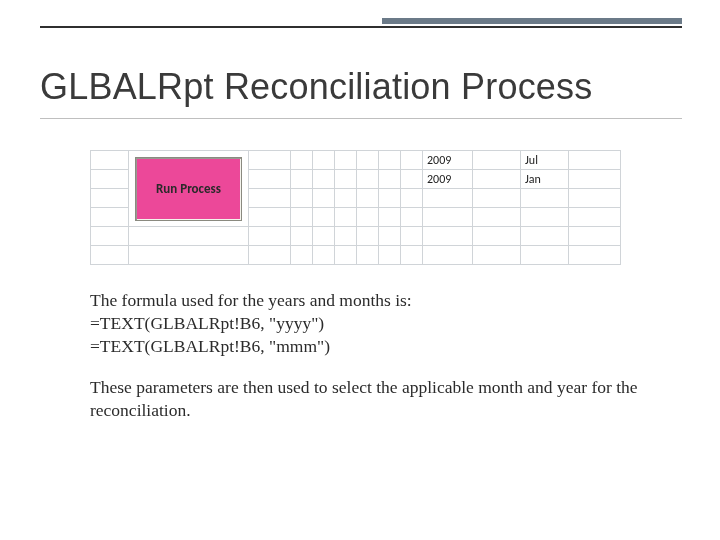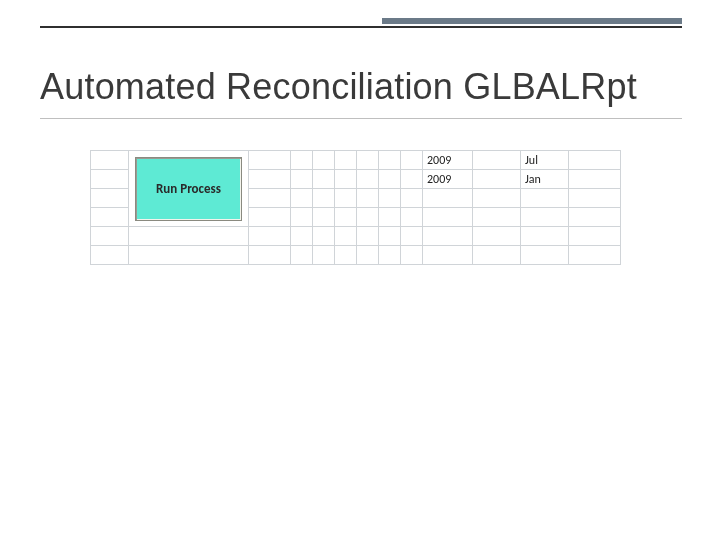--- a/index.html
+++ b/index.html
@@ -73,21 +73,21 @@
   td.btncell {
     padding: 0;
     text-align: center;
     vertical-align: middle;
   }
   .run-btn {
     display: inline-block;
     width: 95%;
     height: 62px;
     line-height: 62px;
-    background: #5eead4;
+    background: #ec4899;
     border: 1px solid #8a8a80;
     box-shadow: 1px 1px 0 #9a9a92 inset, -1px -1px 0 #f4f4ec inset;
     font-family: Calibri, Arial, sans-serif;
     font-size: 13px;
     font-weight: bold;
     color: #2a2a2a;
     cursor: pointer;
   }
   .body-text {
     margin-top: 24px;
@@ -100,21 +100,21 @@
   }
 </style>
 </head>
 <body>
 
 <div class="slide">
 
   <div class="top-accent"></div>
   <div class="top-rule"></div>
 
-  <div class="title">Automated Reconciliation GLBALRpt</div>
+  <div class="title">GLBALRpt Reconciliation Process</div>
   <div class="title-underline"></div>
 
   <div class="content">
 
     <table class="sheet">
       <colgroup>
         <col style="width:38px">
         <col style="width:120px">
         <col style="width:42px">
         <col style="width:22px">
@@ -215,16 +215,22 @@
             <td></td>
             <td></td>
             <td></td>
             <td></td>
             <td></td>
       </tr>
     </tbody>
       </table>
 
     <div class="body-text">
+      <p>
+        <span>The formula used for the years and months is:</span><br>
+        <span>=TEXT(GLBALRpt!B6, "yyyy")</span><br>
+        <span>=TEXT(GLBALRpt!B6, "mmm")</span>
+      </p>
+      <p>These parameters are then used to select the applicable month and year for the reconciliation.</p>
     </div>
 
   </div>
 </div>
 
 </body></html>

